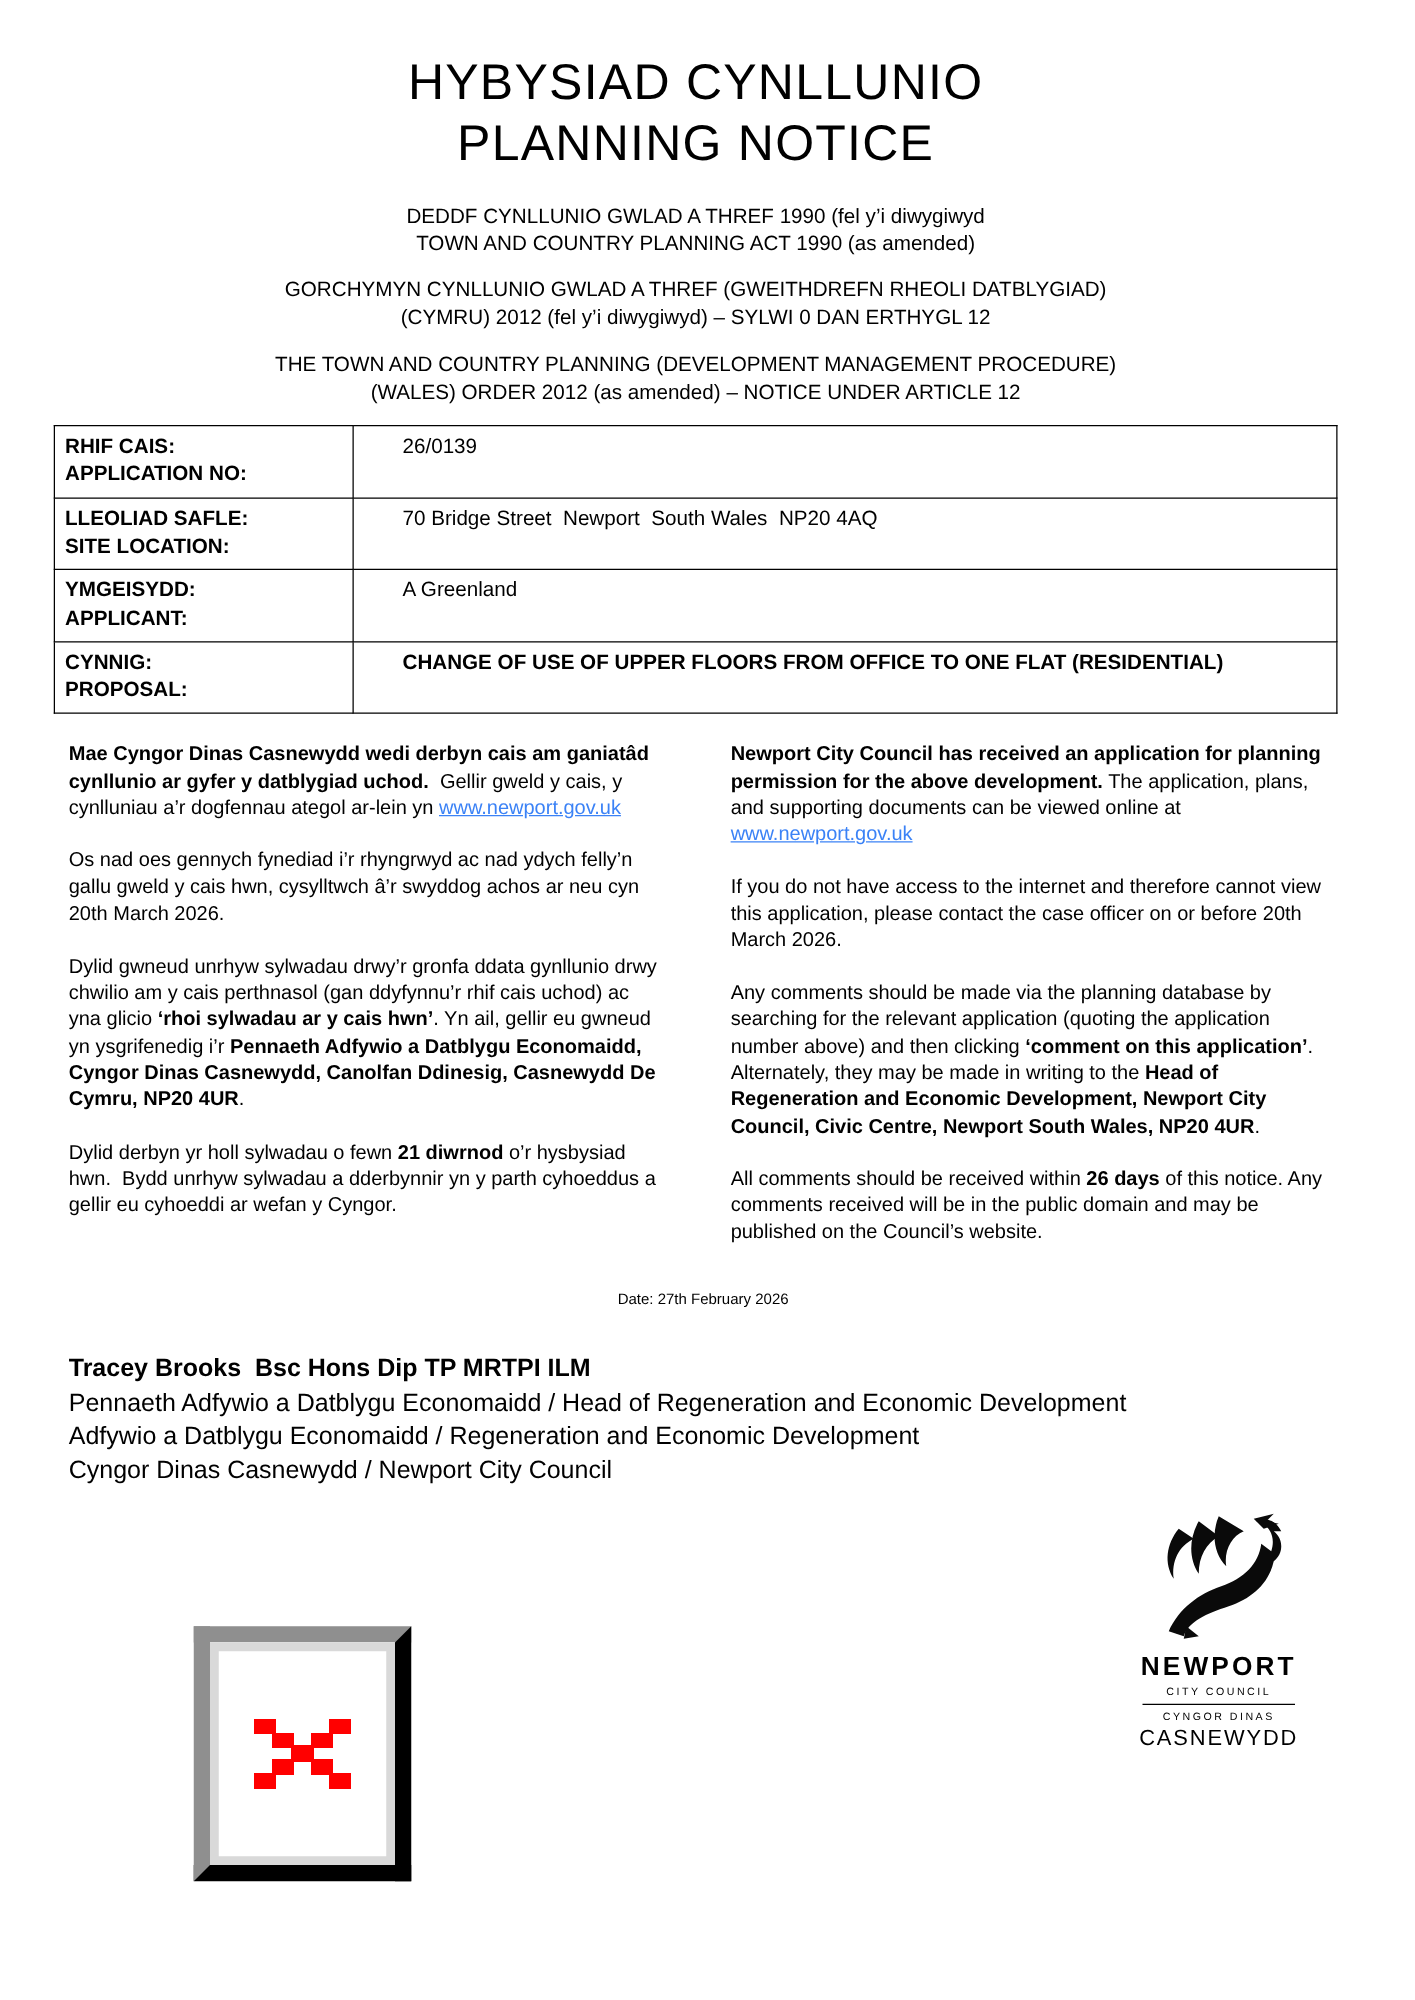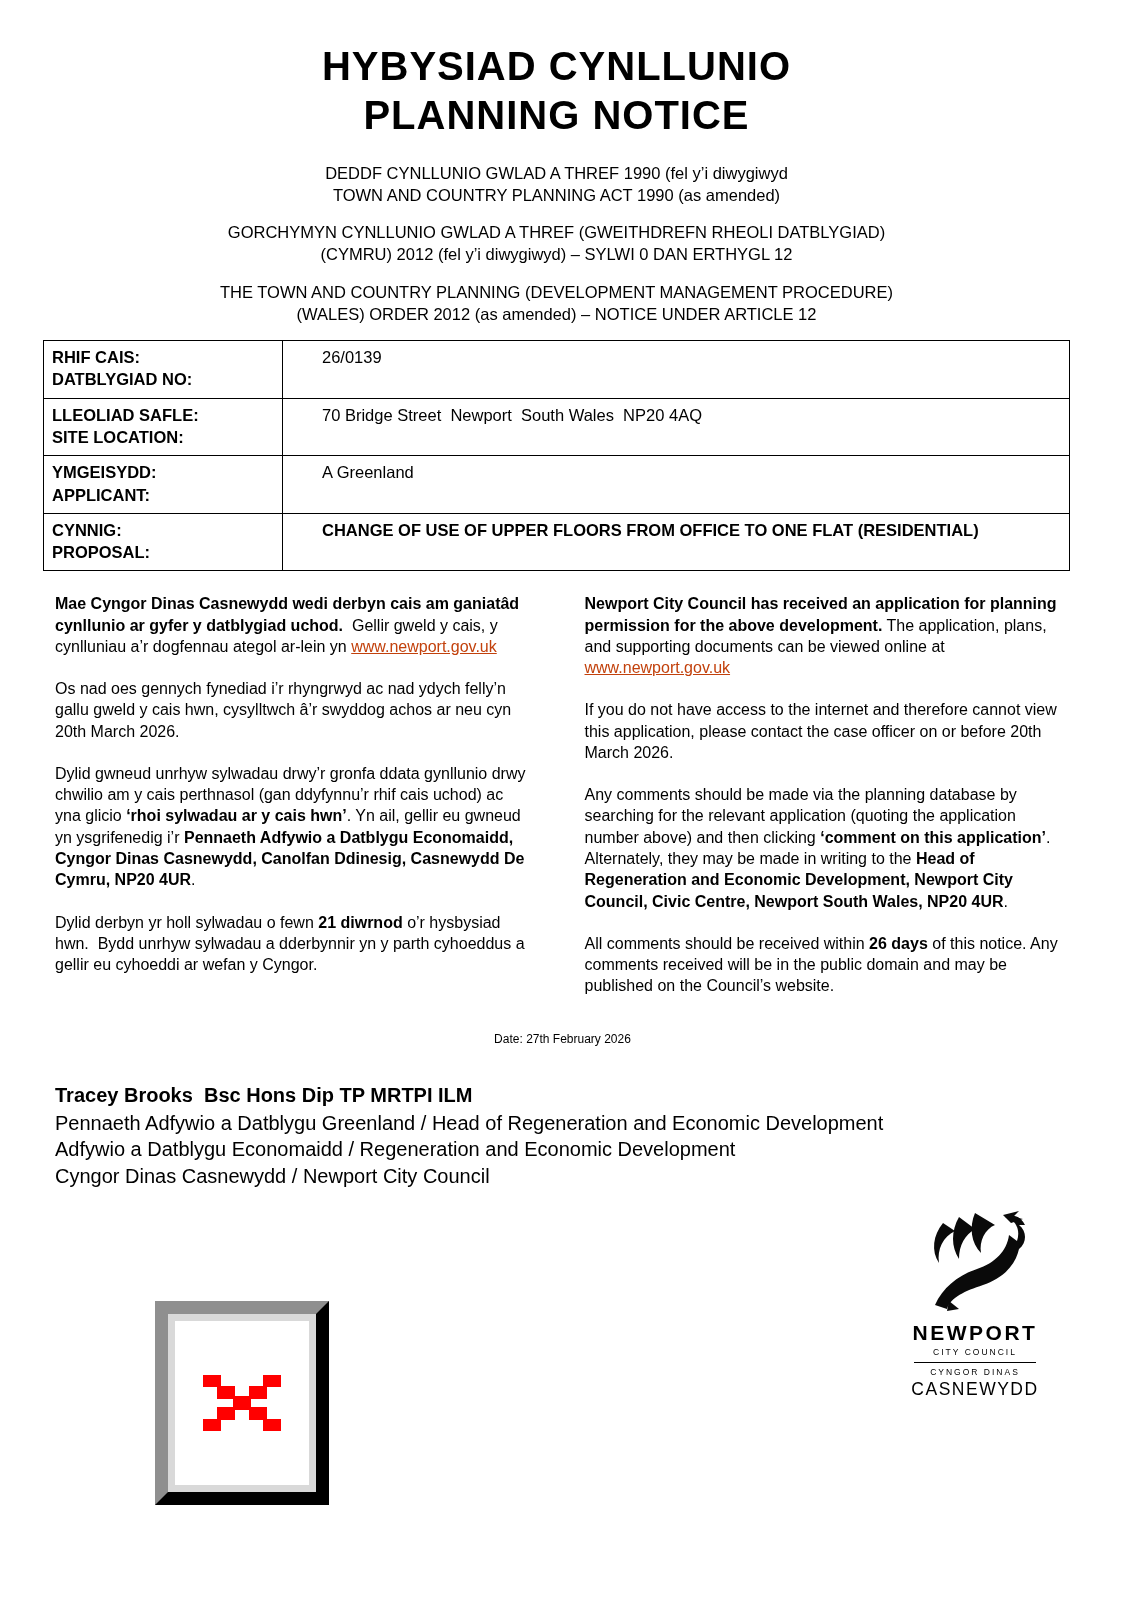--- a/index.html
+++ b/index.html
@@ -15,21 +15,21 @@
     margin: 0 auto;
     background: #ffffff;
     box-sizing: border-box;
     padding: 42px 62px 30px 43px;
     position: relative;
   }
   
   .doc-title {
     text-align: center;
     font-size: 40px;
-    font-weight: 700;
+    font-weight: 400;
     letter-spacing: 1px;
     line-height: 1.22;
     margin: 0 0 22px 0;
   }
   
   .act-block {
     text-align: center;
     font-size: 16.5px;
     line-height: 1.35;
     margin-bottom: 15px;
@@ -61,21 +61,21 @@
   }
   .col {
     flex: 1;
     padding: 0 12px;
     font-size: 16px;
     line-height: 1.33;
   }
   .col p { margin: 0 0 21px 0; }
   .col .b { font-weight: 700; }
   a.doclink {
-    color: #c2410c;
+    color: #3b82f6;
     text-decoration: underline;
   }
   
   .date-line {
     margin: 14px 0 0 12px;
     font-size: 12px;
     text-align: center;
   }
   .signature {
     margin: 36px 0 0 12px;
@@ -164,21 +164,21 @@
   <div class="act-block">
     <div>THE TOWN AND COUNTRY PLANNING (DEVELOPMENT MANAGEMENT PROCEDURE)</div>
     <div>(WALES) ORDER 2012 (as amended) – NOTICE UNDER ARTICLE 12</div>
   </div>
 
   <table class="details">
     <tbody>
         <tr>
       <td class="lbl">
         <span>RHIF CAIS:</span><br>
-        <span>DATBLYGIAD NO:</span>
+        <span>APPLICATION NO:</span>
       </td>
       <td class="val">26/0139</td>
     </tr>
     <tr>
       <td class="lbl">
         <span>LLEOLIAD SAFLE:</span><br>
         <span>SITE LOCATION:</span>
       </td>
       <td class="val">70 Bridge Street&nbsp; Newport&nbsp; South Wales&nbsp; NP20 4AQ</td>
     </tr>
@@ -211,21 +211,21 @@
       <p><span>If you do not have access to the internet and therefore cannot view this application, please contact the case officer on or before 20th March 2026.</span></p>
       <p><span>Any comments should be made via the planning database by searching for the relevant application (quoting the application number above) and then clicking </span><span class="b">‘comment on this application’</span><span>. Alternately, they may be made in writing to the </span><span class="b">Head of Regeneration and Economic Development, Newport City Council, Civic Centre, Newport South Wales, NP20 4UR</span><span>.</span></p>
       <p><span>All comments should be received within </span><span class="b">26 days</span><span> of this notice. Any comments received will be in the public domain and may be published on the Council’s website.</span></p>
     </div>
   </div>
 
   <div class="date-line">Date: 27th February 2026</div>
 
   <div class="signature">
     <div class="sig-name">Tracey Brooks&nbsp; Bsc Hons Dip TP MRTPI ILM</div>
-    <div>Pennaeth Adfywio a Datblygu Greenland / Head of Regeneration and Economic Development</div>
+    <div>Pennaeth Adfywio a Datblygu Economaidd / Head of Regeneration and Economic Development</div>
     <div>Adfywio a Datblygu Economaidd / Regeneration and Economic Development</div>
     <div>Cyngor Dinas Casnewydd / Newport City Council</div>
   </div>
 
   <div class="bottom">
 
     <div class="broken-img">
       <div class="broken-img-inner">
         <svg width="78" height="58" viewBox="0 0 70 50" shape-rendering="crispEdges">
           <g fill="#ff0000">

